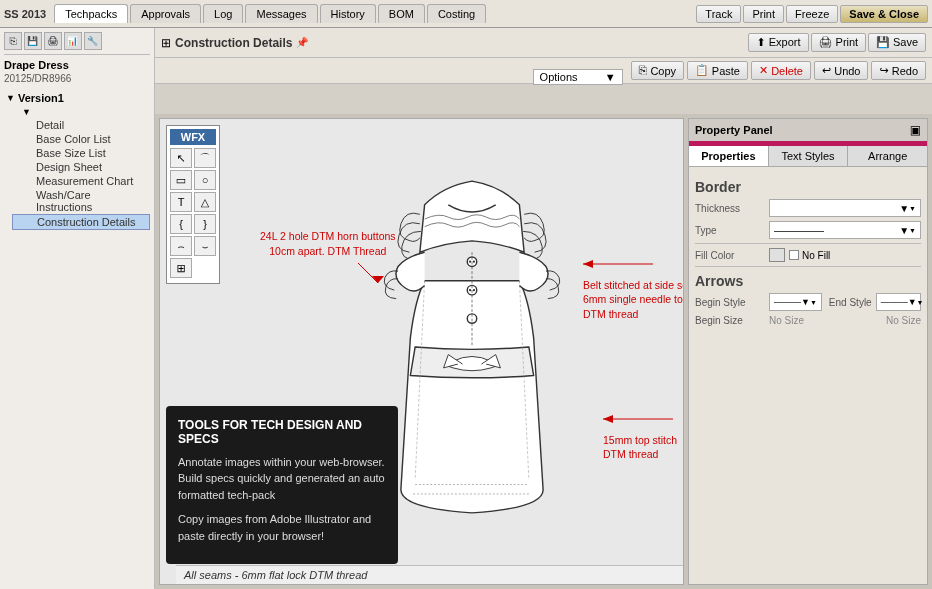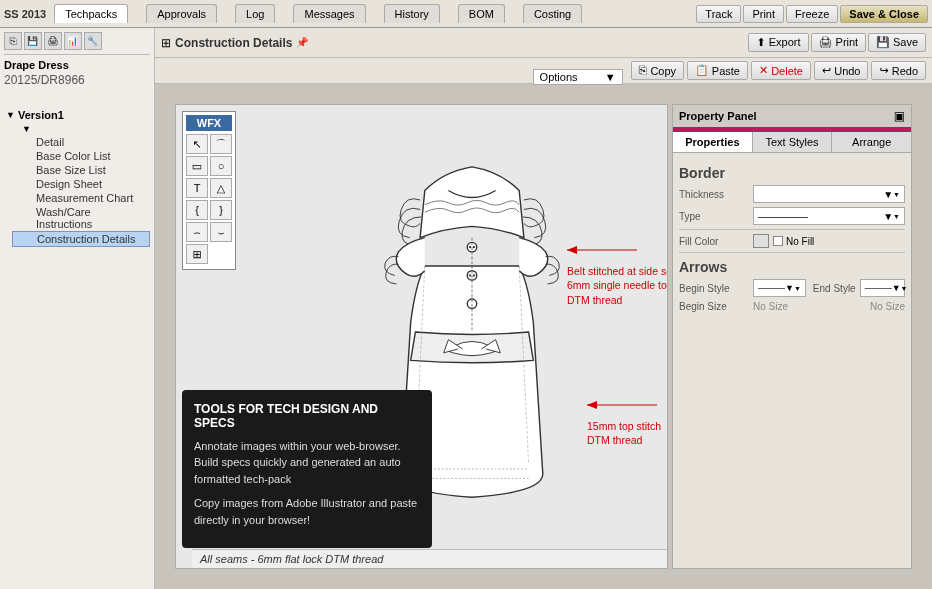--- a/index.html
+++ b/index.html
@@ -36,34 +36,34 @@
     #content-title { font-size: 12px; font-weight: bold; color: #333; }
     #content-actions { display: flex; gap: 2px; }
     .content-action-btn { background: linear-gradient(to bottom, #f5f5f5, #ddd); border: 1px solid #aaa; padding: 2px 7px; cursor: pointer; font-size: 11px; border-radius: 2px; }
 
     
     #toolbar-row { background: #e8e4dc; border-bottom: 1px solid #bbb; padding: 2px 6px; display: flex; align-items: center; gap: 4px; height: 26px; }
     .toolbar-btn { background: linear-gradient(to bottom, #f5f5f5, #ddd); border: 1px solid #aaa; padding: 2px 7px; cursor: pointer; font-size: 11px; border-radius: 2px; display: flex; align-items: center; gap: 3px; }
     .toolbar-btn.delete { color: #c00; }
 
     
-    #canvas-container { flex: 1; display: flex; overflow: hidden; background: #c8c4bc; padding: 20px; gap: 4px; }
+    #canvas-container { flex: 1; display: flex; overflow: hidden; background: #c8c4bc; padding: 4px; gap: 4px; margin-top: 30px; }
     #canvas-panel { flex: 1; background: #e8e8e8; border: 1px solid #aaa; position: relative; overflow: hidden; }
 
     
     #wfx-toolbar { position: absolute; left: 6px; top: 6px; background: #fff; border: 1px solid #888; padding: 3px; z-index: 10; }
     #wfx-label { background: #3a6aa0; color: #fff; font-size: 11px; font-weight: bold; padding: 2px 6px; margin-bottom: 3px; text-align: center; }
     .tool-row { display: flex; gap: 2px; margin-bottom: 2px; }
     .tool-btn { width: 22px; height: 20px; background: #f0f0f0; border: 1px solid #aaa; cursor: pointer; display: flex; align-items: center; justify-content: center; font-size: 11px; }
 
     
     #dress-area { position: absolute; left: 100px; top: 10px; right: 0; bottom: 0; display: flex; align-items: center; justify-content: center; }
 
     
-    #info-box { position: absolute; left: 6px; bottom: 20px; width: 250px; background: #1a1a1a; color: #fff; padding: 12px; border-radius: 4px; z-index: 20; }
+    #info-box { position: absolute; left: 6px; bottom: 20px; width: 232px; background: #1a1a1a; color: #fff; padding: 12px; border-radius: 4px; z-index: 20; }
     #info-box h3 { font-size: 12px; font-weight: bold; margin-bottom: 8px; color: #fff; }
     #info-box p { font-size: 11px; color: #ddd; margin-bottom: 8px; line-height: 1.5; }
 
     
     #bottom-status { position: absolute; bottom: 0; left: 16px; right: 0; background: rgba(240,240,240,0.9); border-top: 1px solid #bbb; padding: 3px 8px; font-size: 11px; color: #333; font-style: italic; }
 
     
     #property-panel { width: 240px; background: #e8e4dc; border: 1px solid #aaa; flex-shrink: 0; overflow-y: auto; }
     #property-panel-header { background: #d0ccc5; border-bottom: 5px solid #be185d; padding: 4px 6px; display: flex; justify-content: space-between; align-items: center; }
     #property-panel-title { font-size: 11px; font-weight: bold; }
@@ -89,21 +89,21 @@
     .end-style-label { font-size: 10px; color: #555; text-align: center; }
 
     
     .dress-svg { width: 100%; height: 100%; }
   </style>
 </head>
 <body>
 
 <div id="top-bar">
   <span id="app-title">SS 2013</span>
-  <div id="top-tabs" style="display:flex;gap:16px;">
+  <div id="top-tabs" style="display:flex;gap:0;">
     <button class="tab-button active">Techpacks</button>
     <button class="tab-button">Approvals</button>
     <button class="tab-button">Log</button>
     <button class="tab-button">Messages</button>
     <button class="tab-button">History</button>
     <button class="tab-button">BOM</button>
     <button class="tab-button">Costing</button>
   </div>
   <div id="top-right-buttons">
     <button class="top-btn">Track</button>
@@ -120,21 +120,21 @@
       <div style="display:flex;gap:2px;">
         <div class="sidebar-icon-btn">⎘</div>
         <div class="sidebar-icon-btn">💾</div>
         <div class="sidebar-icon-btn">🖨</div>
         <div class="sidebar-icon-btn" style="color:#5080c0;">📊</div>
         <div class="sidebar-icon-btn" style="color:#c05050;">🔧</div>
       </div>
     </div>
     <div style="border-top:1px solid #bbb;margin-bottom:4px;"></div>
     <div style="font-size:11px;font-weight:bold;margin-bottom:2px;">Drape Dress</div>
-    <div style="font-size:12px;color:#555;margin-bottom:20px;">20125/DR8966</div>
+    <div style="font-size:10px;color:#555;margin-bottom:6px;">20125/DR8966</div>
     <div id="tree-section">
       <div class="tree-root">
         <span class="tree-expander">▼</span>
         <span>Version1</span>
       </div>
       <div style="margin-left:8px;">
         <div class="tree-root-sub">
           <span class="tree-expander">▼</span>
         </div>
         <div class="tree-item" style="padding-left:24px;">Detail</div>
@@ -274,20 +274,28 @@
 
             <line x1="150" y1="130" x2="150" y2="230" stroke="#555" stroke-width="0.8" stroke-dasharray="3,2"></line>
 
             <line x1="90" y1="375" x2="210" y2="375" stroke="#555" stroke-width="0.5" stroke-dasharray="2,2"></line>
             <line x1="88" y1="385" x2="212" y2="385" stroke="#555" stroke-width="0.5" stroke-dasharray="2,2"></line>
 
             <line x1="100" y1="160" x2="90" y2="370" stroke="#888" stroke-width="0.5" stroke-dasharray="3,2"></line>
             <line x1="200" y1="160" x2="210" y2="370" stroke="#888" stroke-width="0.5" stroke-dasharray="3,2"></line>
           </svg>
 
+          <div style="position:absolute;left:0px;top:100px;font-size:10.5px;color:#c00;text-align:center;line-height:1.4;">
+            <div>24L 2 hole DTM horn buttons<br>10cm apart. DTM Thread</div>
+
+            <svg width="120" height="30" style="display:block;margin:0 auto;">
+              <line x1="90" y1="5" x2="110" y2="25" stroke="#c00" stroke-width="1"></line>
+              <polygon points="110,25 104,18 116,18" fill="#c00"></polygon>
+            </svg>
+          </div>
 
           <div style="position:absolute;right:-80px;top:125px;font-size:10.5px;color:#c00;text-align:left;line-height:1.4;width:180px;">
             <svg width="80" height="20">
               <line x1="0" y1="10" x2="70" y2="10" stroke="#c00" stroke-width="1"></line>
               <polygon points="0,10 10,6 10,14" fill="#c00"></polygon>
             </svg>
             <div>Belt stitched at side seams.<br>6mm single needle top stitch<br>DTM thread</div>
           </div>
 
           <div style="position:absolute;right:-80px;top:280px;font-size:10.5px;color:#c00;text-align:left;line-height:1.4;width:160px;">

